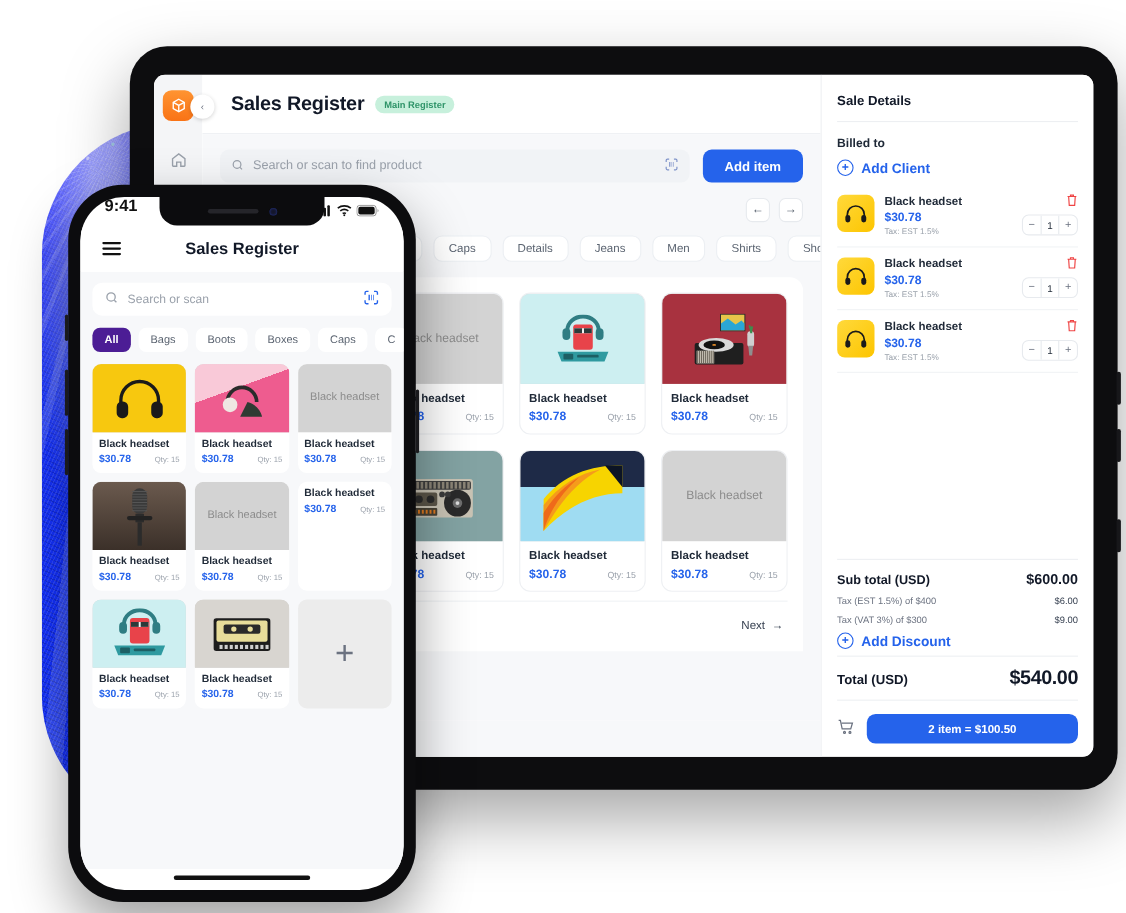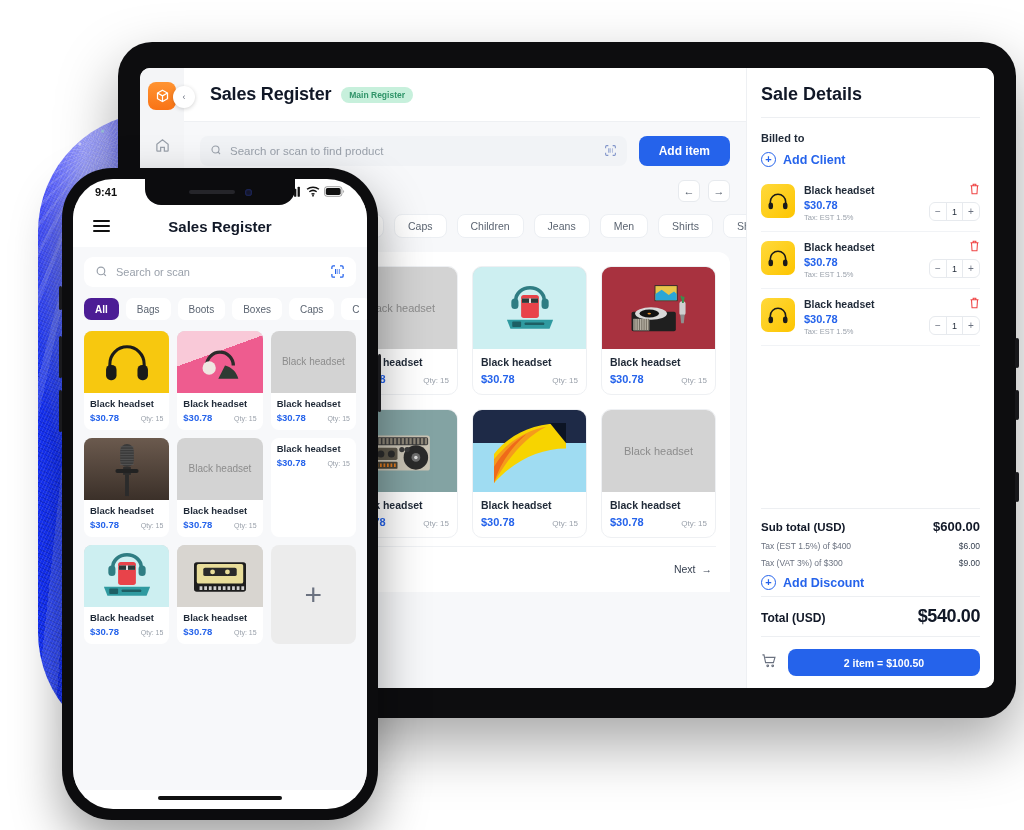--- a/index.html
+++ b/index.html
@@ -109,21 +109,21 @@
   .pg{ min-width:20px;height:20px;border-radius:5px;display:flex;align-items:center;justify-content:center;
        font-size:10px;color:#8a919c;cursor:pointer;}
   .pg.active{ background:#e7eeff; color:#2563eb; font-weight:700;}
   .pgnext{ margin-left:auto;display:flex;align-items:center;gap:6px;font-size:10.5px;color:#374151;cursor:pointer;}
   .learn{ background:#f7f8fa; font-size:10px; color:#6b7280; padding:10px 0 12px 36px;}
   .learn a{ color:#2563eb; }
 
   
   .t-right{ width:248px; flex:0 0 248px; background:#fff; border-left:1px solid #eef0f3;
             padding:16px 14px 12px 14px; display:flex; flex-direction:column; position:relative;}
-  .sd-title{ font-size:18px;font-weight:700;color:#111827; padding-bottom:12px; border-bottom:1px solid #edeff2;}
+  .sd-title{ font-size:12px;font-weight:700;color:#111827; padding-bottom:12px; border-bottom:1px solid #edeff2;}
   .billed{ font-size:11px;font-weight:700;color:#1f2937;margin-top:14px;}
   .addlink{ display:flex;align-items:center;gap:7px;margin-top:8px;color:#2563eb;font-size:12.5px;font-weight:700;cursor:pointer;}
   .plus-circ{ width:15px;height:15px;border:1.6px solid #2563eb;border-radius:50%;
               display:flex;align-items:center;justify-content:center;font-size:11px;line-height:1;}
   .items{ margin-top:8px; position:relative; height:240px; overflow:hidden;}
   .item{ display:flex; gap:9px; padding:9px 0; border-bottom:1px solid #f1f3f6; position:relative;}
   .item .ithumb{ width:34px;height:34px;border-radius:7px;flex:0 0 34px;
                  background:linear-gradient(135deg,#ffd93b,#fdc500);display:flex;align-items:center;justify-content:center;}
   .item .imeta{flex:1;min-width:0;}
   .item .inm{ font-size:10.5px;font-weight:700;color:#1f2937;}
@@ -158,22 +158,22 @@
   }
   .ph-btn{position:absolute;left:-3px;background:#1a1a1d;border-radius:2px;width:3px;}
   .pb1{top:118px;height:24px;} .pb2{top:168px;height:42px;} .pb3{top:222px;height:42px;}
   .ph-btn-r{position:absolute;right:-3px;top:186px;width:3px;height:58px;background:#1a1a1d;border-radius:2px;}
   .ph-screen{ width:100%;height:100%;background:#fff;border-radius:40px;overflow:hidden;position:relative;
               display:flex;flex-direction:column;}
   .notch{ position:absolute;left:50%;transform:translateX(-50%);top:0;width:150px;height:26px;
           background:#0c0c0e;border-radius:0 0 16px 16px;z-index:5;display:flex;align-items:center;justify-content:center;gap:10px;}
   .notch .spk{width:46px;height:4px;background:#25252a;border-radius:3px;}
   .notch .cam{width:7px;height:7px;border-radius:50%;background:#15172b;box-shadow:inset 0 0 2px #2a3ea8;}
-  .statusbar{ height:26px;display:flex;align-items:center;justify-content:space-between;padding:0 22px;
-              font-size:11px;font-weight:700;color:#111;}
+  .statusbar{ height:26px;display:flex;justify-content:space-between;padding:0 22px;
+              font-size:15px;font-weight:700;color:#111;}
   .sb-right{ display:flex;align-items:center;gap:4px;}
   .ph-head{ height:42px;display:flex;align-items:center;justify-content:center;position:relative;background:#fff;}
   .ph-head .ttl{ font-size:15px;font-weight:700;color:#111827;}
   .hamburger{ position:absolute;left:20px;display:flex;flex-direction:column;gap:3px;cursor:pointer;}
   .hamburger i{ display:block;width:17px;height:2px;background:#111;border-radius:2px;}
   .ph-body{ flex:1;background:#f7f8fa;padding:10px 11px 0 11px;overflow:hidden;}
   .ph-search{ height:30px;background:#fff;border-radius:9px;display:flex;align-items:center;
               padding:0 11px;gap:8px;color:#9aa1ab;font-size:11px;}
   .ph-search .grow{flex:1;}
   .ph-chips{ display:flex;gap:7px;margin-top:11px;}
@@ -276,21 +276,21 @@
             <div class="pagerow">
               <div class="sqbtn">←</div>
               <div class="sqbtn">→</div>
             </div>
 
             <div class="chips" id="t-chips">
                 <div class="chip">Bags</div>
                 <div class="chip">Boots</div>
                 <div class="chip">Boxes</div>
                 <div class="chip">Caps</div>
-                <div class="chip">Children</div>
+                <div class="chip">Details</div>
                 <div class="chip">Jeans</div>
                 <div class="chip">Men</div>
                 <div class="chip">Shirts</div>
                 <div class="chip">Shoes</div>
               </div>
 
             <div class="cardwrap">
               <div class="grid" id="t-grid">
                   <div class="pcard">
                     <div class="thumb">

